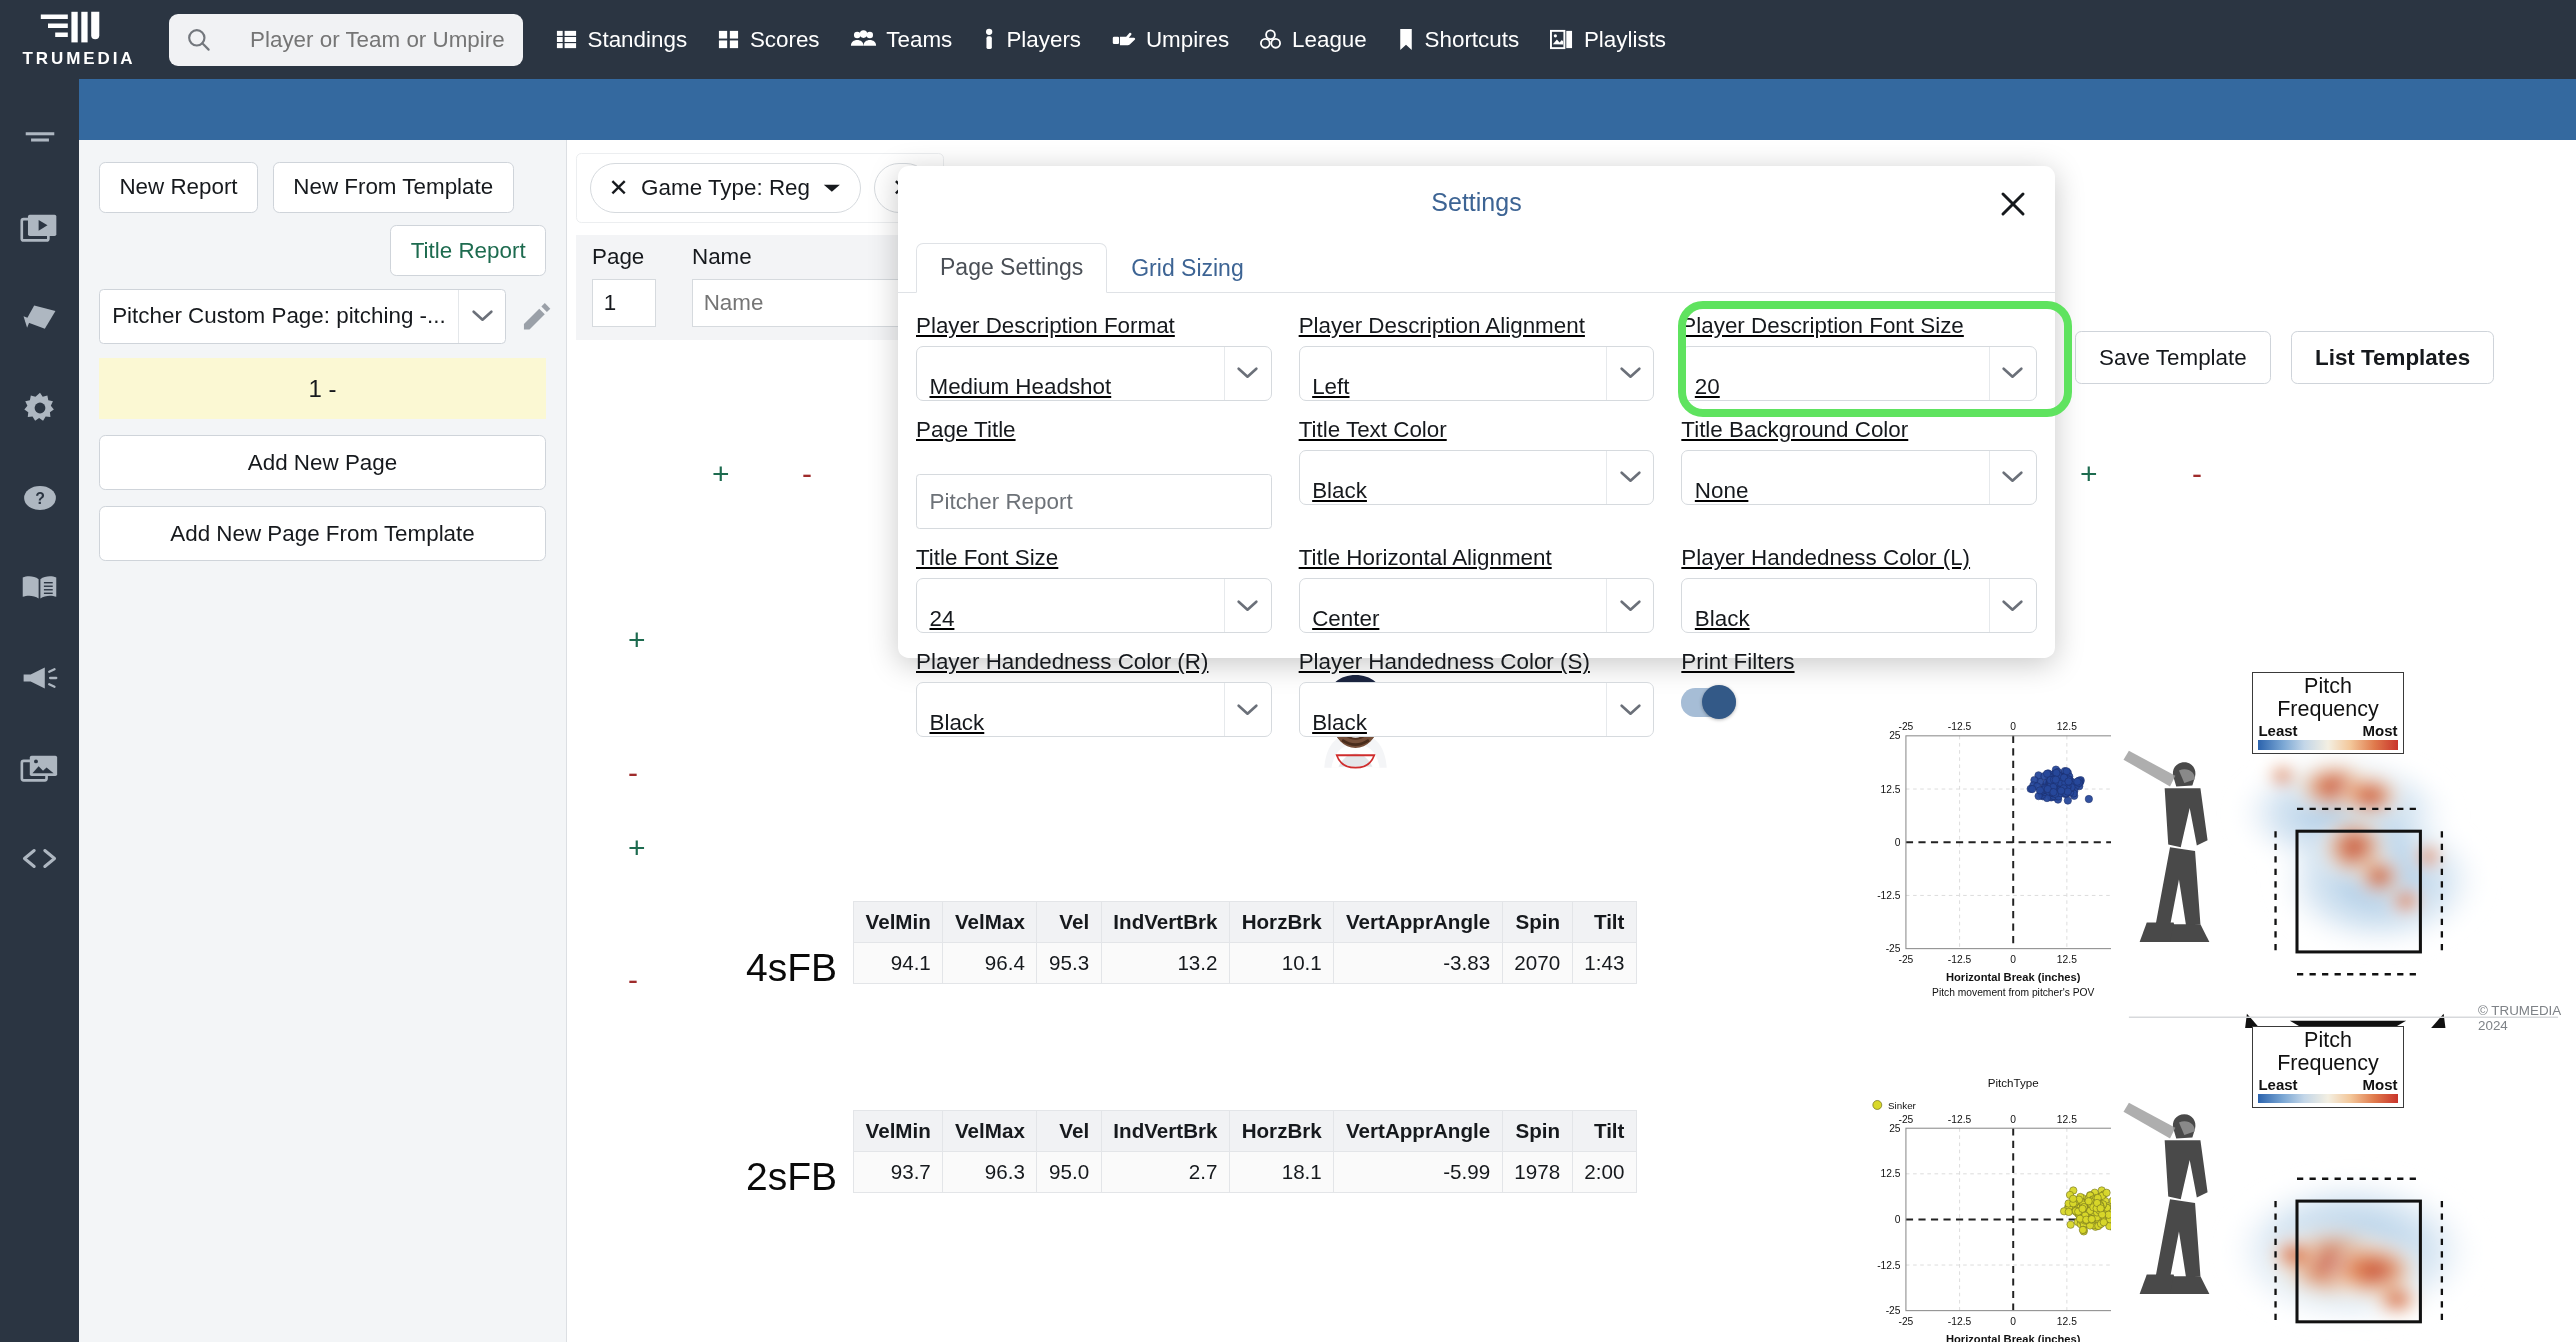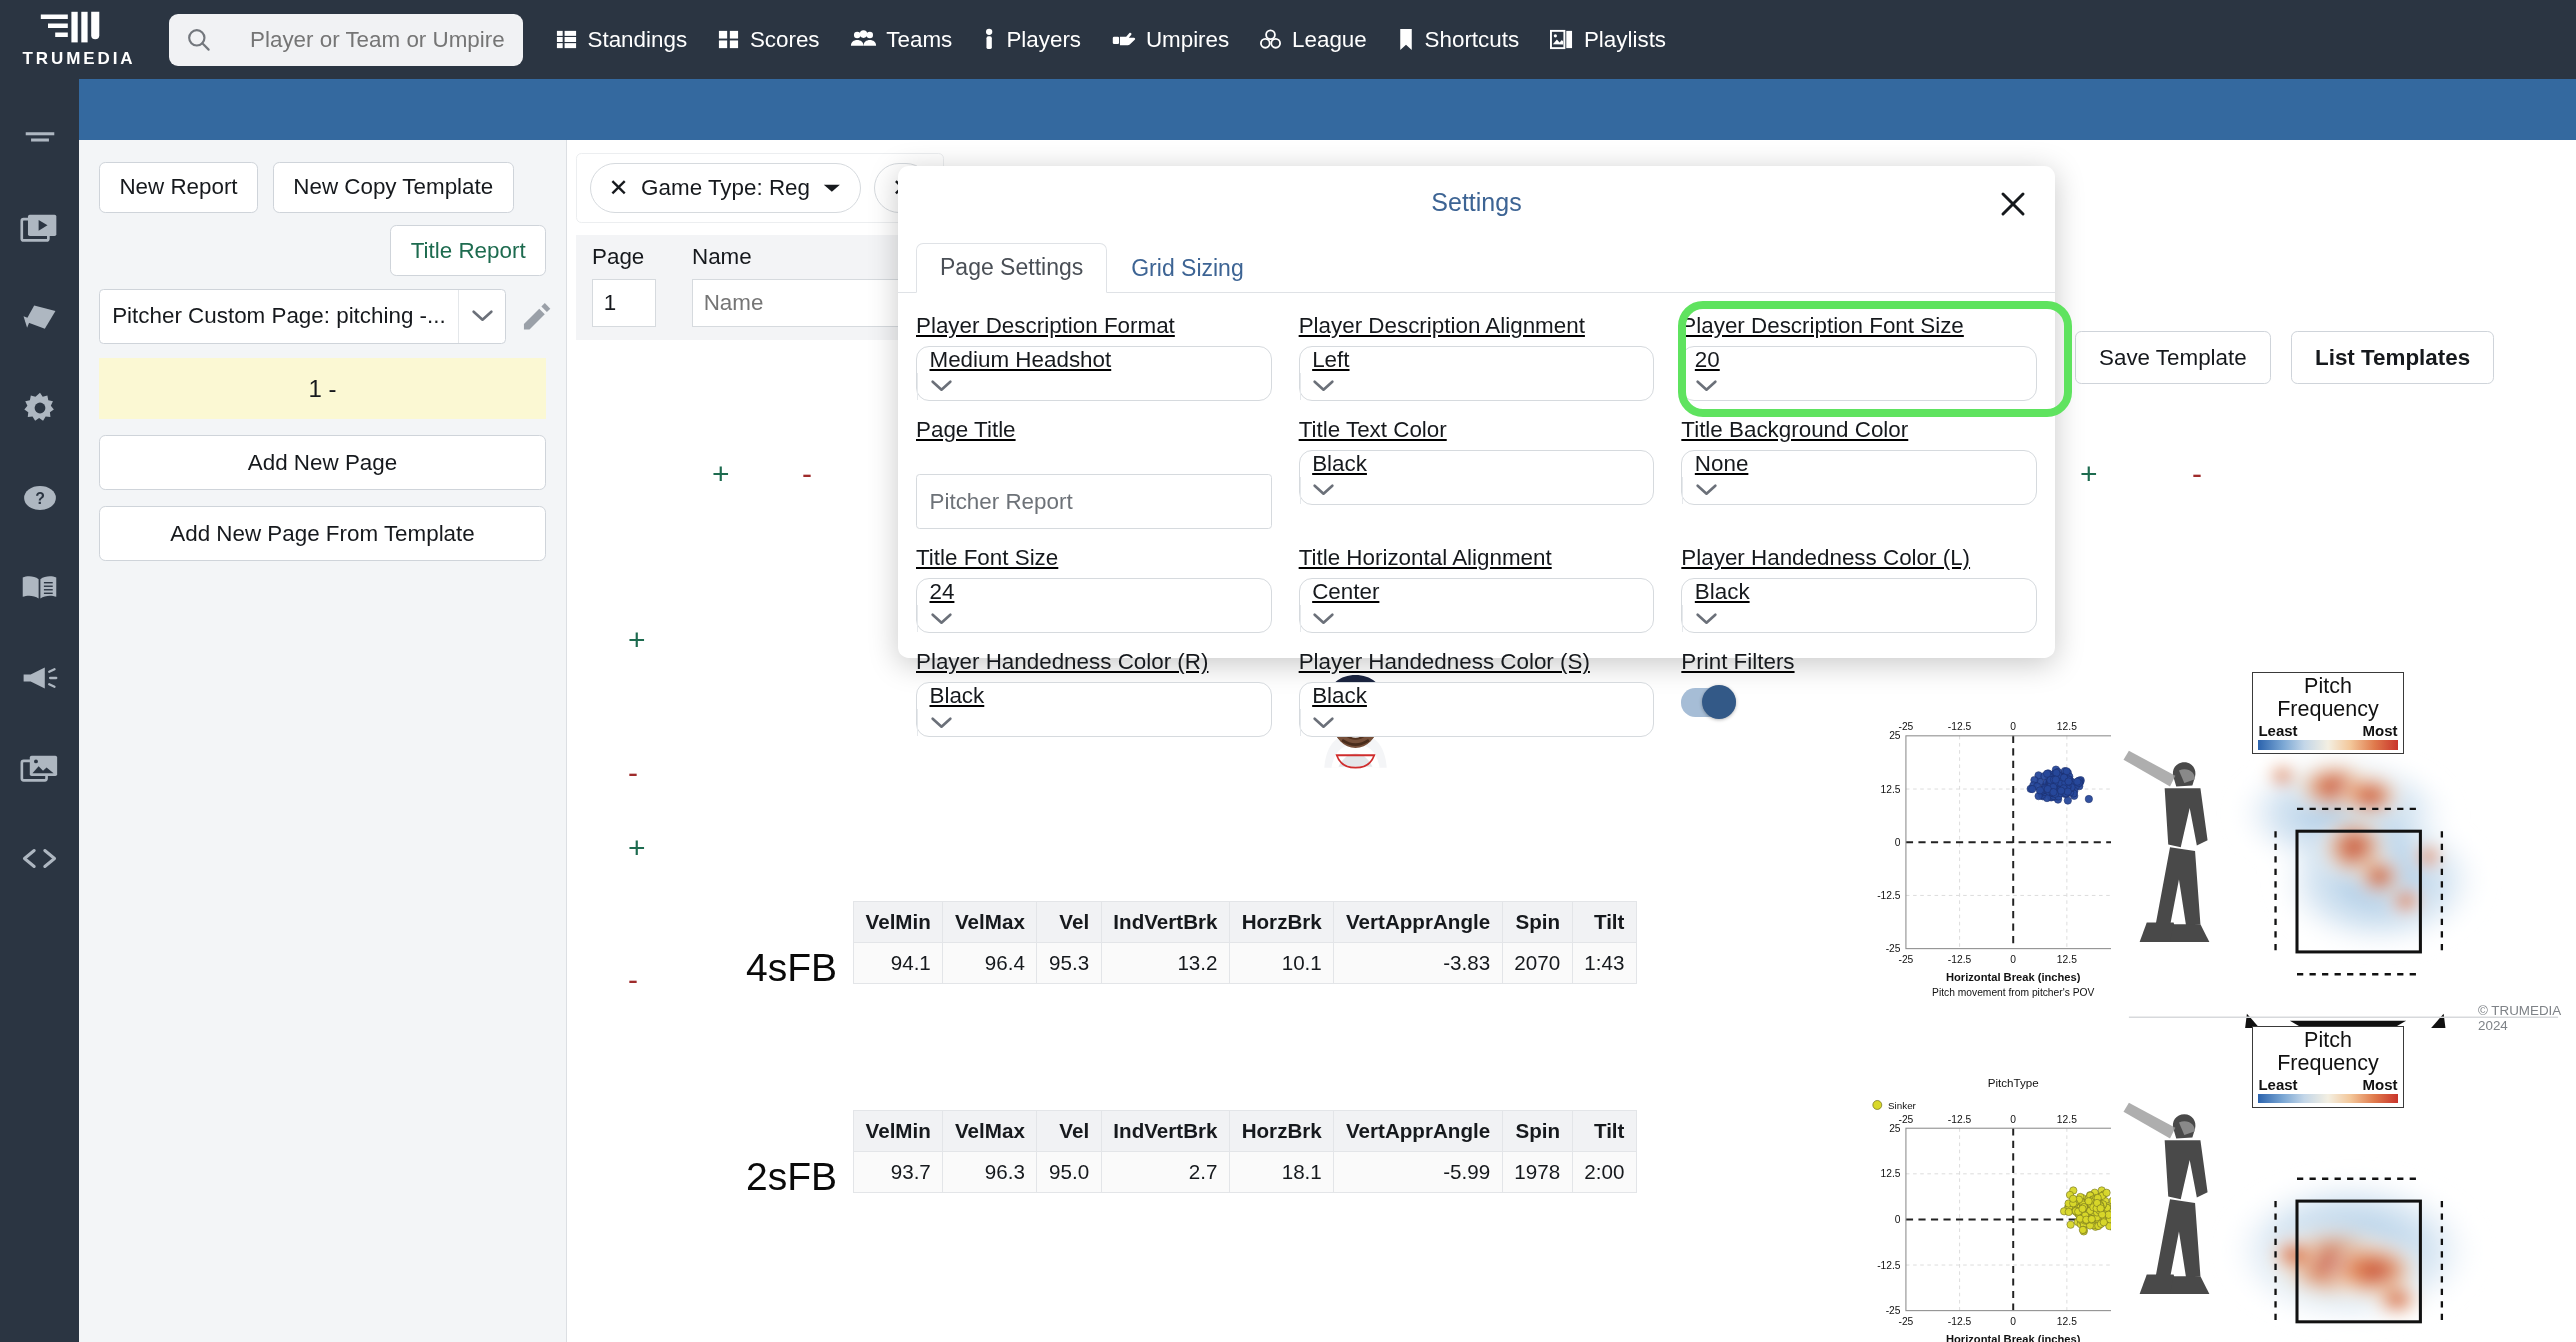--- a/index.html
+++ b/index.html
@@ -232,21 +232,21 @@
 
   .fgrid {
     padding: 19.7px 18px 0 18px;
     display: grid; grid-template-columns: repeat(3, 1fr);
     column-gap: 27px; row-gap: 16px;
   }
   .field { position: relative; text-decoration: underline; }
   .flabel { font-size: 22.4px; color: #16191d; margin-bottom: 7.2px; display: block; }
   .fselect {
     height: 55px; border: 0.9px solid #d6dade; background: #fff;
-    border-radius: 13px; display: flex; align-items: flex-start; cursor: pointer; flex-direction: column;
+    border-radius: 7px; display: flex; align-items: flex-end; cursor: pointer;
   }
   .fselect .fv { flex: 1; padding: 0 12.5px; font-size: 22.4px; color: #16191d; }
   .fselect .fc {
     width: 47px; height: 100%; border-left: 0.9px solid #e6e9ec;
     display: flex; align-items: center; justify-content: center;
   }
   .ftext {
     width: 100%; height: 55px; border: 0.9px solid #d6dade;
     border-radius: 3.6px; font-size: 22.4px; padding: 0 12.5px;
     color: #16191d; outline: none;
@@ -460,21 +460,21 @@
       <path d="M28 4l11 9-11 9" fill="none" stroke="#aeb7c1" stroke-width="3.4" stroke-linecap="round" stroke-linejoin="round"></path>
     </svg>
   </div>
 </div>
 
 <div class="bluebar"></div>
 
 <div class="leftpanel">
   <div class="btn-row">
     <button class="lp-btn">New Report</button>
-    <button class="lp-btn">New Copy Template</button>
+    <button class="lp-btn">New From Template</button>
   </div>
   <div class="copy-row">
     <button class="lp-btn green">Title Report</button>
   </div>
   <div class="select-row">
     <div class="lp-select">
       <span class="sv">Pitcher Custom Page: pitching -...</span>
       <span class="caret">
         <svg width="23" height="14.3" viewBox="0 0 26 16">
             <path d="M3 3l10 9 10-9" fill="none" stroke="#6b7079" stroke-width="3" stroke-linecap="round" stroke-linejoin="round"></path>

